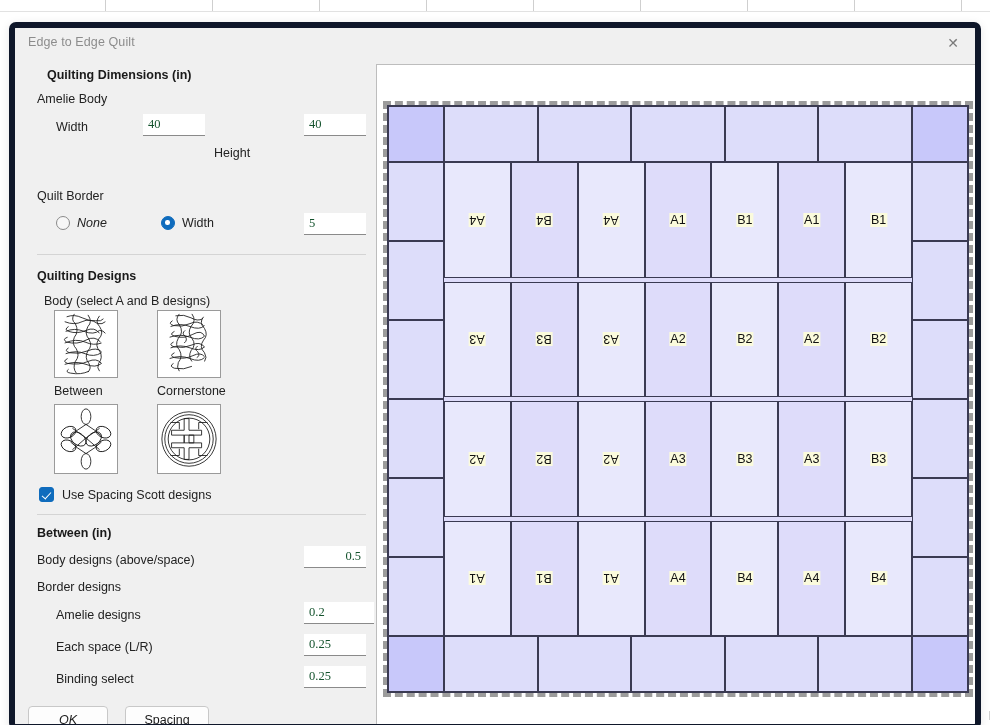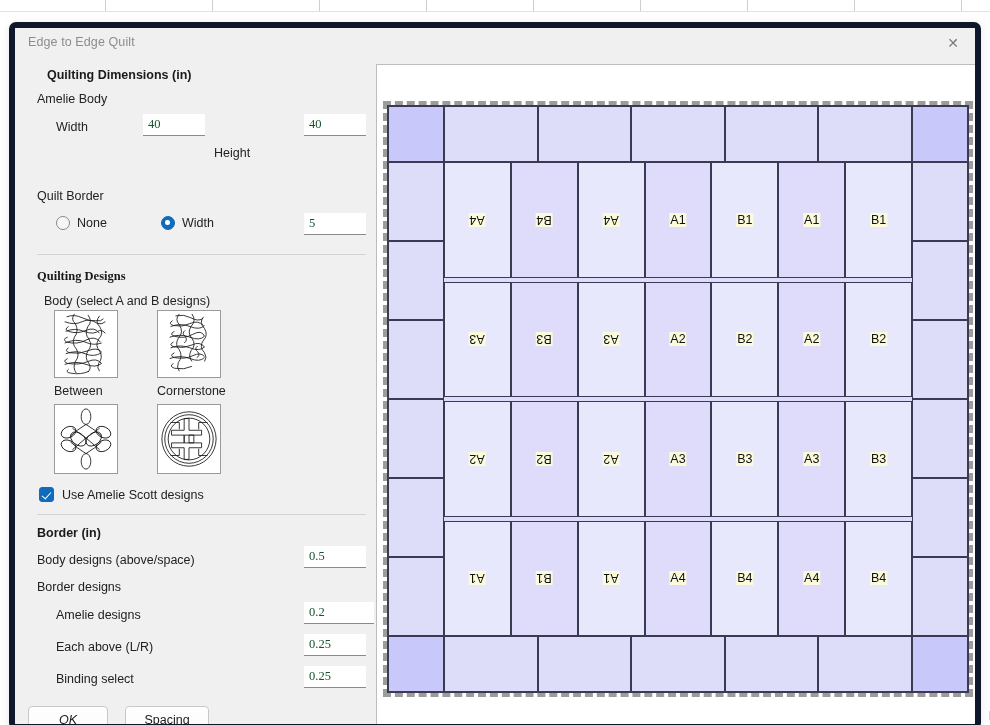--- a/index.html
+++ b/index.html
@@ -240,35 +240,35 @@
     <div class="lbl" style="left:22px; top:34px;">Amelie Body</div>
 
     <div class="lbl" style="left:41px; top:62px;">Width</div>
     <input class="txtbox" style="left: 128px; top: 56px; width: 62px;" type="text" value="40">
 
     <div class="lbl" style="left:199px; top:62px;margin-top:26px;">Height</div>
     <input class="txtbox" style="left: 289px; top: 56px; width: 62px;" type="text" value="40">
 
     <div class="lbl" style="left:22px; top:131px;">Quilt Border</div>
 
-    <div class="radio-wrap" style="left:41px; top:158px;">
+    <div class="radio-wrap" style="left:41px; top:158px;font-style:italic;">
       <span class="radio"></span>
       <span class="radio-label">None</span>
     </div>
 
     <div class="radio-wrap" style="left:146px; top:158px;">
       <span class="radio checked"></span>
       <span class="radio-label">Width</span>
     </div>
 
     <input class="txtbox" style="left: 289px; top: 155px; width: 62px;" type="text" value="5">
 
     <div class="divider" style="left:22px; top:196px; width:329px;"></div>
 
-    <div class="sec-title" style="left:22px; top:211px;font-family:Liberation Serif, serif;">Quilting Designs</div>
+    <div class="sec-title" style="left:22px; top:211px;">Quilting Designs</div>
 
     <div class="lbl" style="left:29px; top:236px;">Body (select A and B designs)</div>
 
     <div class="thumb" style="left:39px; top:252px;">
       <svg viewBox="0 0 64 68" preserveAspectRatio="none">
         <g fill="none" stroke="#1c1c1c" stroke-width="0.9">
           <path d="M12 6 q8 -3 16 1 t14 3 q6 1 8 -2"></path>
           <path d="M10 11 q10 4 18 0 t16 2 q5 1 8 -2"></path>
           <path d="M14 16 q-5 3 0 5 q9 3 18 -1 t14 3"></path>
           <path d="M11 21 q9 -4 19 0 t16 -1 q4 0 6 3"></path>
@@ -343,36 +343,36 @@
           <path d="M51 18 h-9 v7"></path>
           <path d="M13 52 h9 v-7"></path>
           <path d="M51 52 h-9 v-7"></path>
           <path d="M27 31 h10 v8 h-10 z"></path>
         </g>
       </svg>
     </div>
 
     <div id="amelie-check-wrap" style="left:24px; top:429px;">
       <span class="checkbox"></span>
-      <span class="chk-label">Use Amelie Scott designs</span>
+      <span class="chk-label">Use Spacing Scott designs</span>
     </div>
 
     <div class="divider" style="left:22px; top:456px; width:329px;"></div>
 
-    <div class="sec-title" style="left:22px; top:468px;">Border (in)</div>
+    <div class="sec-title" style="left:22px; top:468px;">Between (in)</div>
 
     <div class="lbl" style="left:22px; top:495px;">Body designs (above/space)</div>
-    <input class="txtbox" style="left: 289px; top: 488px; width: 62px;" type="text" value="0.5">
+    <input class="txtbox" style="left: 289px; top: 488px; width: 62px; text-align: right;" type="text" value="0.5">
 
     <div class="lbl" style="left:22px; top:522px;">Border designs</div>
 
     <div class="lbl" style="left:41px; top:550px;">Amelie designs</div>
     <input class="txtbox" style="left: 289px; top: 544px; width: 70px;" type="text" value="0.2">
 
-    <div class="lbl" style="left:41px; top:582px;">Each above (L/R)</div>
+    <div class="lbl" style="left:41px; top:582px;">Each space (L/R)</div>
     <input class="txtbox" style="left: 289px; top: 576px; width: 62px;" type="text" value="0.25">
 
     <div class="lbl" style="left:41px; top:614px;">Binding select</div>
     <input class="txtbox" style="left: 289px; top: 608px; width: 62px;" type="text" value="0.25">
 
     <button class="btn" style="left:13px; top:648px; width:80px;font-style:italic;">OK</button>
     <button class="btn" style="left:110px; top:648px; width:84px;">Spacing</button>
   </div>
 
   <div id="preview-panel">

